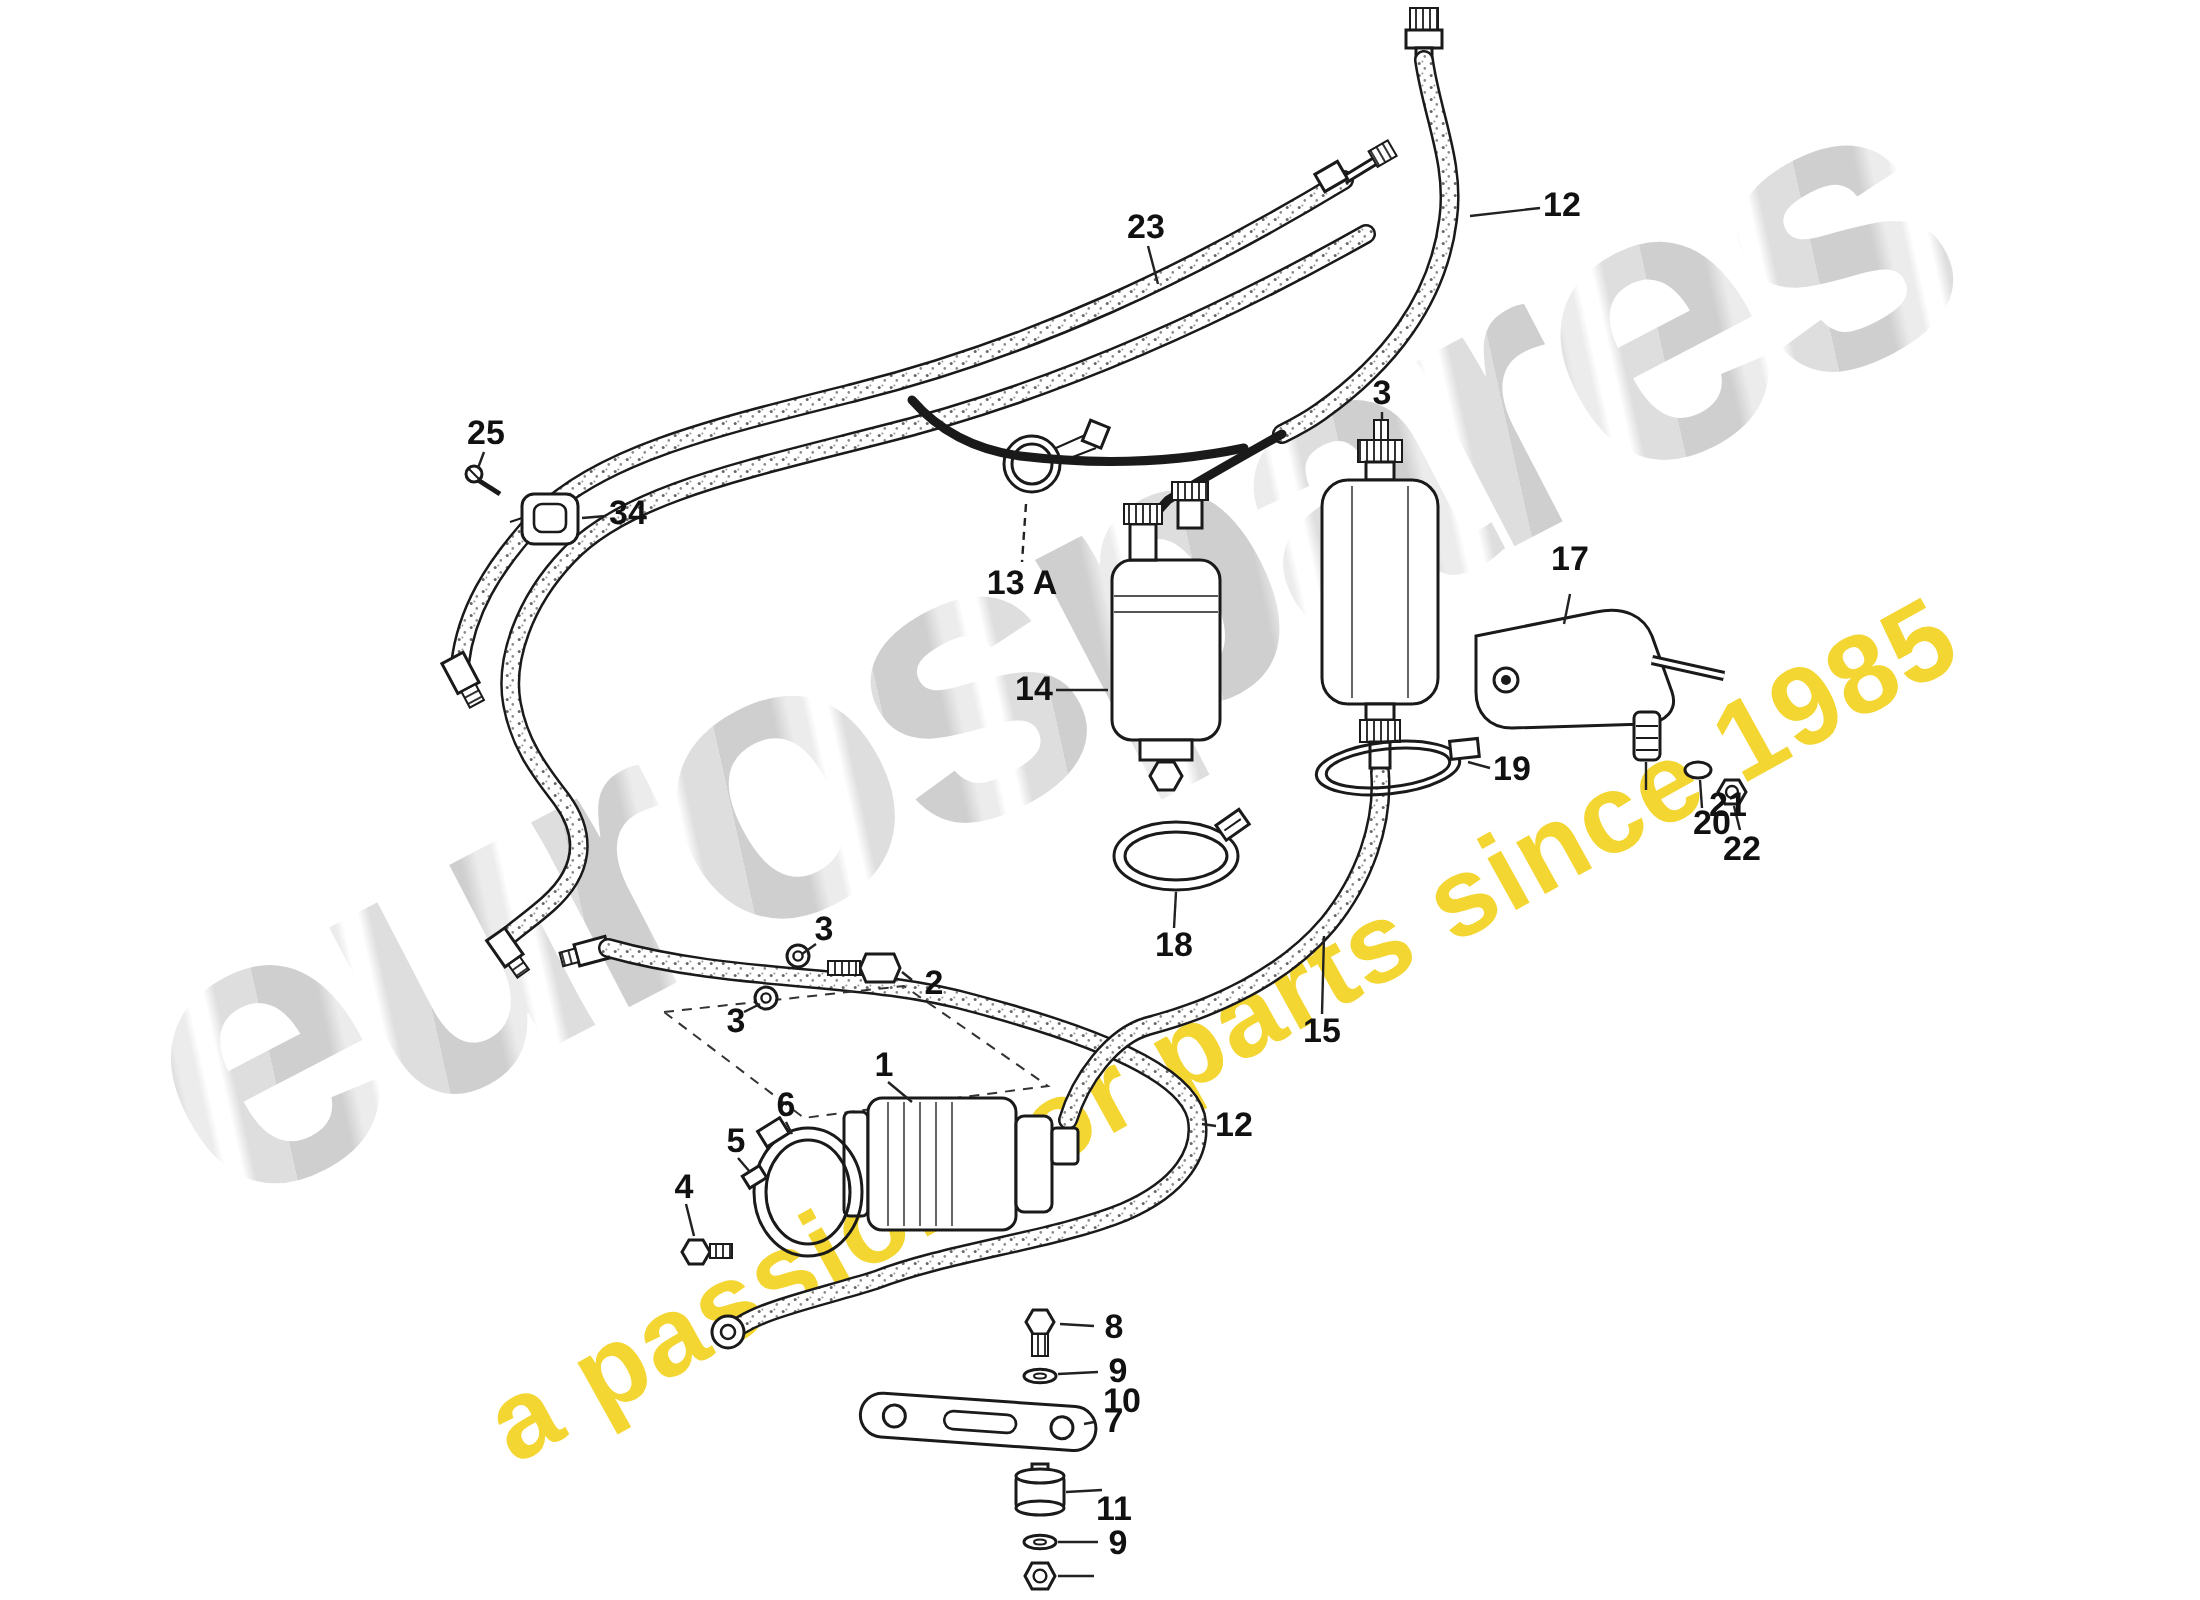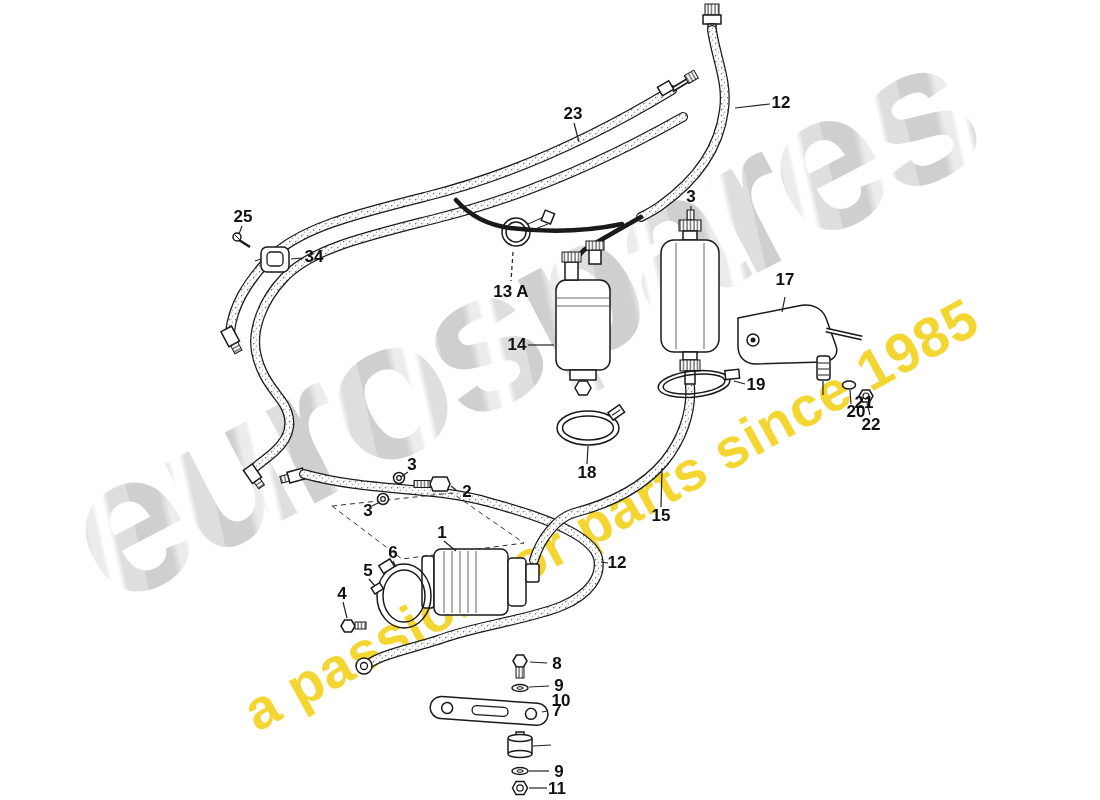--- a/index.html
+++ b/index.html
@@ -329,15 +329,15 @@
   <div class="part-label" style="left:393px;top:553px">6</div>
   <div class="part-label" style="left:442px;top:533px">1</div>
   <div class="part-label" style="left:368px;top:571px">5</div>
   <div class="part-label" style="left:342px;top:594px">4</div>
   <div class="part-label" style="left:617px;top:563px">12</div>
   <div class="part-label" style="left:557px;top:664px">8</div>
   <div class="part-label" style="left:559px;top:686px">9</div>
   <div class="part-label" style="left:557px;top:711px">7</div>
   <div class="part-label" style="left:561px;top:701px">10</div>
   <div class="part-label" style="left:559px;top:772px">9</div>
-  <div class="part-label" style="left:557px;top:789px">11</div>
+  <div class="part-label" style="left:557px;top:755px">11</div>
 
 </div>
 
 </body></html>

